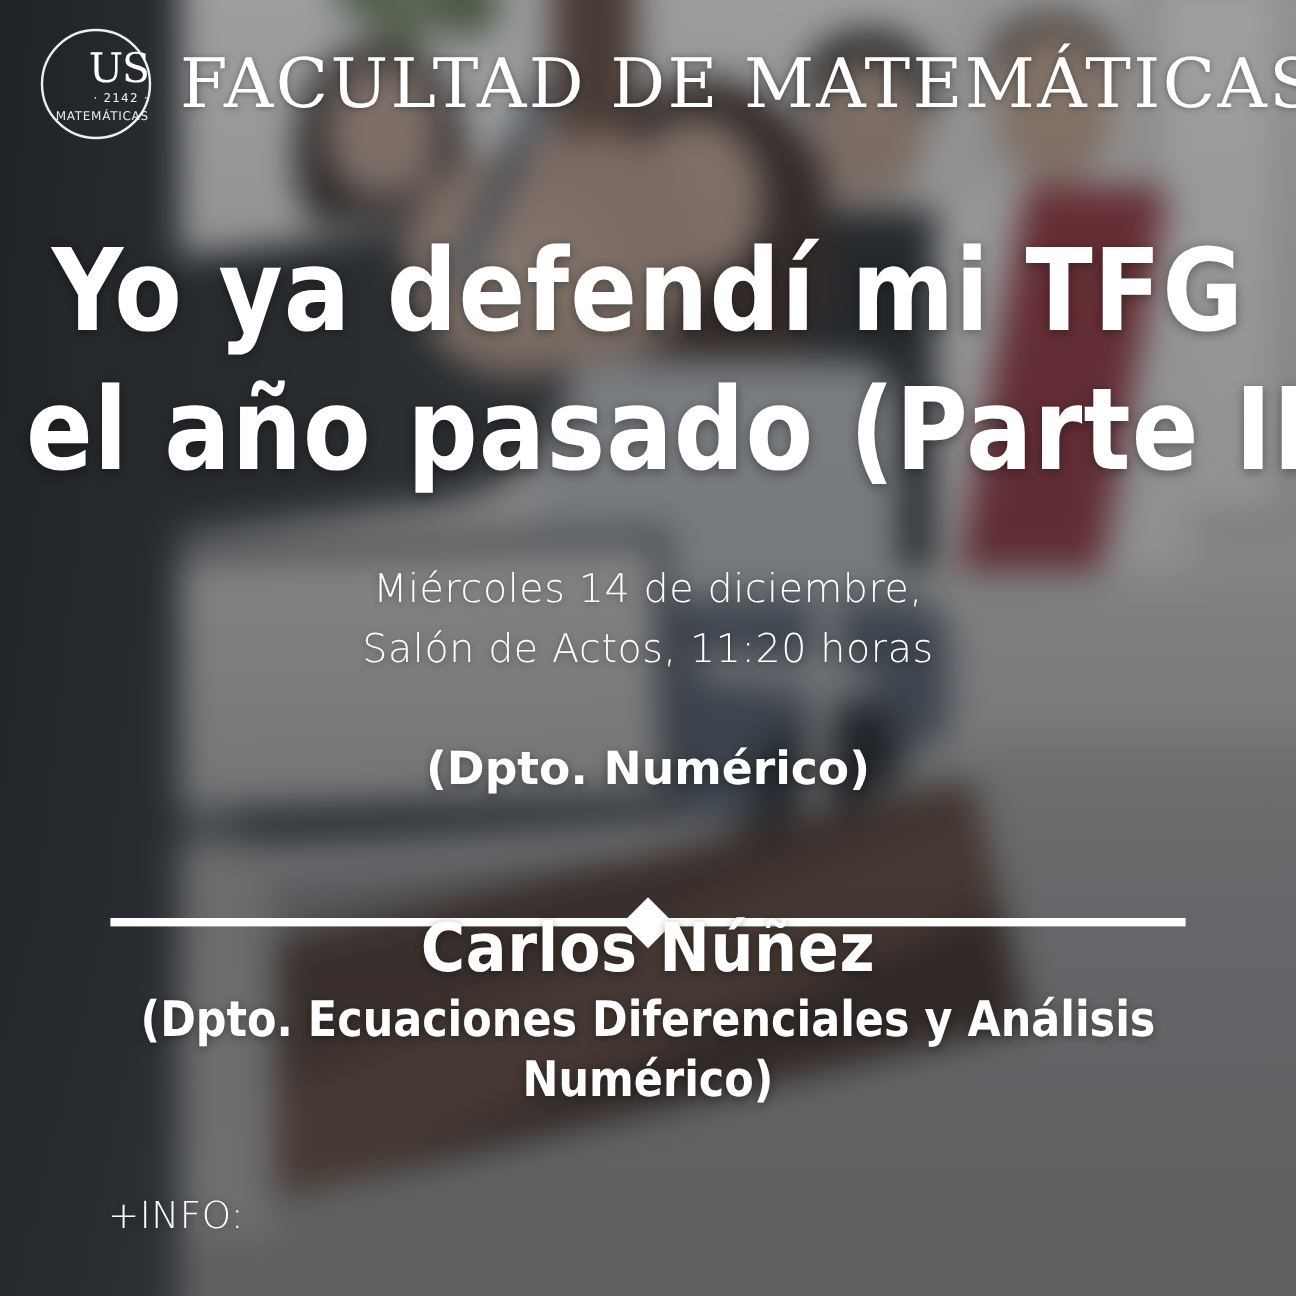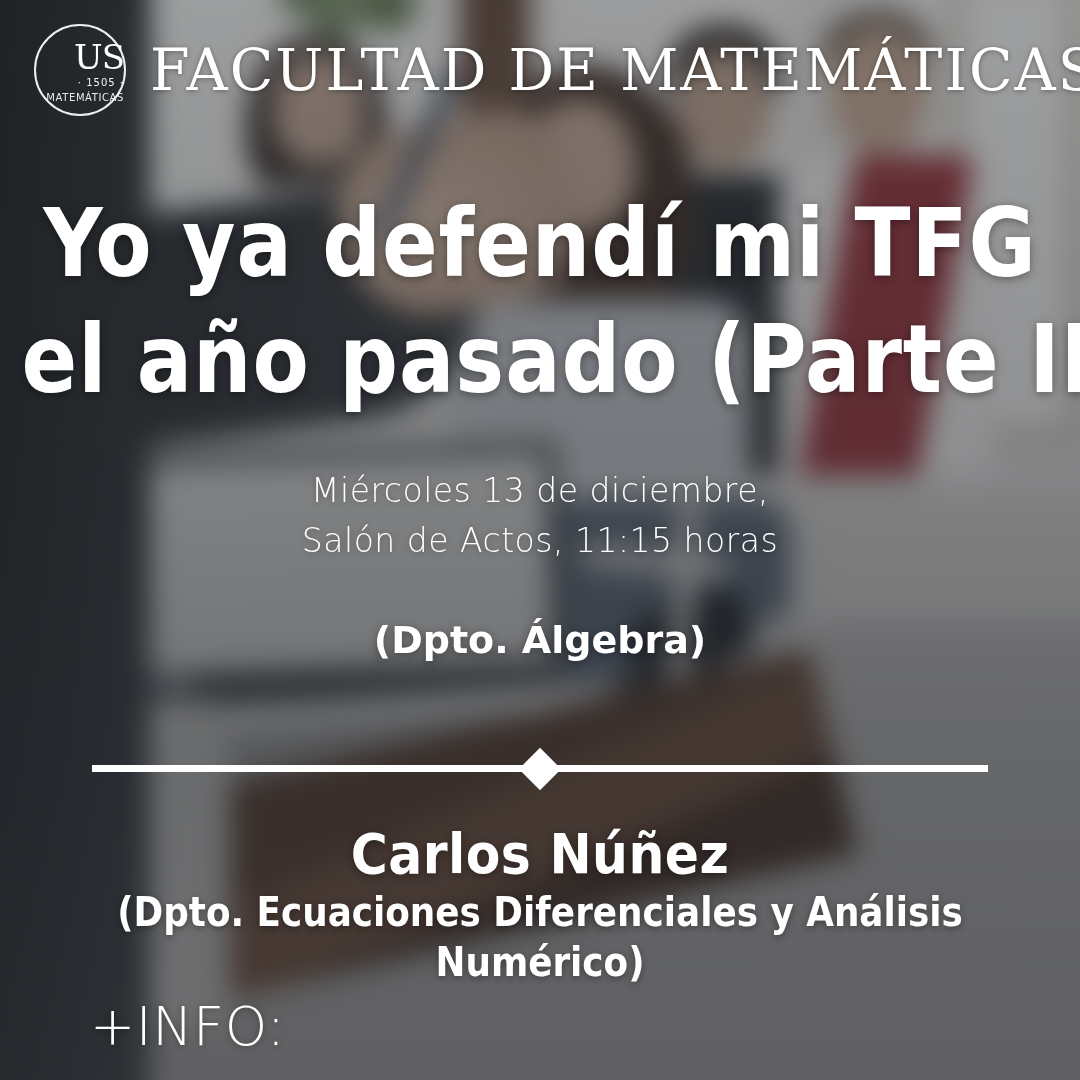--- a/index.html
+++ b/index.html
@@ -224,36 +224,36 @@
   .divider{
     position:absolute;left:92px;right:92px;top:765px;height:7px;
     background:#fff;
   }
   .diamond{
     position:absolute;left:50%;top:50%;width:30px;height:30px;
     background:#fff;transform:translate(-50%,-50%) rotate(45deg);
   }
 
   .speaker2{
-    position:absolute;left:0;right:0;top:822px;text-align:center;
+    position:absolute;left:0;right:0;top:759px;text-align:center;
     font-family:"DejaVu Sans Condensed","DejaVu Sans","Liberation Sans",sans-serif;
   }
   .sp2-name{
     font-size:56px;font-weight:bold;line-height:1.15;letter-spacing:.5px;
     text-shadow:0 2px 8px rgba(0,0,0,.38);
   }
   .sp2-dept{
     font-size:41px;font-weight:bold;line-height:1.2;margin-top:2px;
     transform:scaleX(.97);
     text-shadow:0 2px 8px rgba(0,0,0,.38);
   }
 
   .footer{
     position:absolute;left:90px;top:995px;
-    font-size:54px;font-weight:300;letter-spacing:.5px;
+    font-size:31px;font-weight:300;letter-spacing:.5px;
     text-shadow:0 1px 7px rgba(0,0,0,.4);
     display:flex;align-items:baseline;gap:26px;
   }
 </style>
 </head>
 <body>
 
 <div id="poster">
 
   <div class="bg">
@@ -315,38 +315,38 @@
     </div>
   </div>
 
   <div class="tint"></div>
 
   <div class="content">
 
     <div class="header">
       <div class="logo">
         <div class="logo-us">US</div>
-        <div class="logo-year">· 1505 ·</div>
+        <div class="logo-year">· 2142 ·</div>
         <div class="logo-dept">MATEMÁTICAS</div>
       </div>
       <div class="faculty">FACULTAD DE MATEMÁTICAS</div>
     </div>
 
     <div class="title">
       <span class="title-line">Yo ya defendí mi TFG</span>
       <span class="title-line">el año pasado (Parte II)</span>
     </div>
 
     <div class="when">
-      <span>Miércoles 13 de diciembre,</span>
-      <span>Salón de Actos, 11:15 horas</span>
+      <span>Miércoles 14 de diciembre,</span>
+      <span>Salón de Actos, 11:20 horas</span>
     </div>
 
     <div class="speaker1">
-      <div class="sp-dept">(Dpto. Álgebra)</div>
+      <div class="sp-dept">(Dpto. Numérico)</div>
     </div>
 
     <div class="divider">
       <span class="diamond"></span>
     </div>
 
     <div class="speaker2">
       <div class="sp2-name">Carlos Núñez</div>
       <div class="sp2-dept">(Dpto. Ecuaciones Diferenciales y Análisis Numérico)</div>
     </div>

